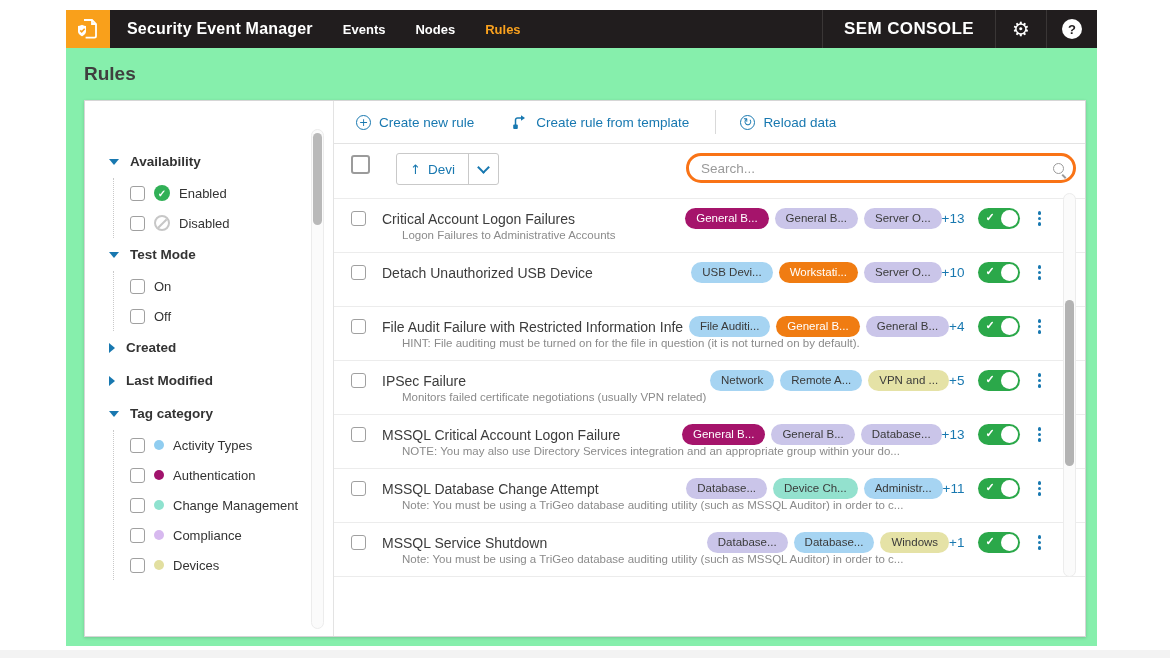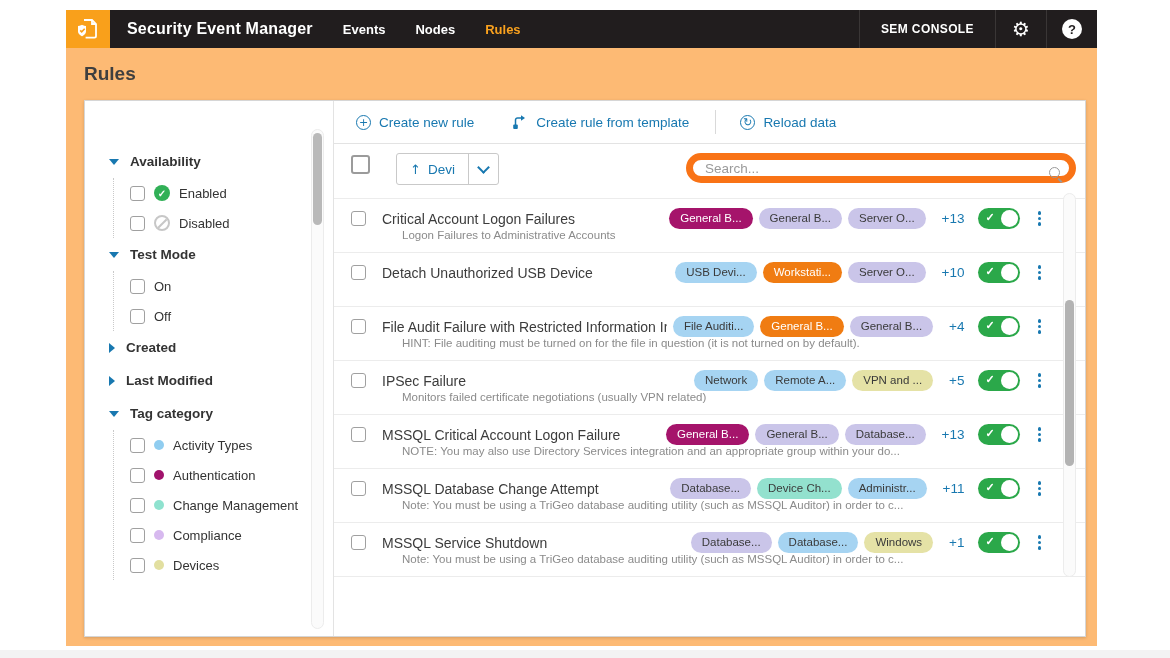--- a/index.html
+++ b/index.html
@@ -1,29 +1,29 @@
 <!DOCTYPE html>
 <html><head>
 <meta charset="utf-8">
 <style>
   html,body{margin:0;padding:0;}
   .stage{position:relative;width:1170px;height:658px;background:#ffffff;overflow:hidden;
          font-family:"Liberation Sans",sans-serif;-webkit-font-smoothing:antialiased;}
   
-  .app{position:absolute;left:66px;top:10px;width:1031px;height:636px;background:#fdba74;}
+  .app{position:absolute;left:66px;top:10px;width:1031px;height:636px;background:#86efac;}
   
   .topbar{position:absolute;left:0;top:0;width:100%;height:38px;background:#211d1e;display:flex;align-items:center;}
   .logo{width:44px;height:38px;background:#f9a01b;display:flex;align-items:center;justify-content:center;flex:none;}
   .appTitle{color:#fff;font-size:16px;font-weight:bold;margin-left:17px;letter-spacing:.2px;}
   .nav{display:flex;align-items:center;margin-left:30px;gap:30px;}
   .navItem{color:#fff;font-size:13px;font-weight:bold;cursor:pointer;}
   .navItem.active{color:#f9a11e;}
   .tb-right{margin-left:auto;display:flex;align-items:center;height:100%;}
   .tb-div{width:1px;height:100%;background:#3a3636;}
-  .console{color:#fff;font-size:12px;font-weight:bold;letter-spacing:.4px;padding:0 21px;}
+  .console{color:#fff;font-size:17px;font-weight:bold;letter-spacing:.4px;padding:0 21px;}
   .iconCell{width:50px;height:100%;display:flex;align-items:center;justify-content:center;}
   .gear{color:#fff;font-size:20px;font-family:"DejaVu Sans",sans-serif;line-height:1;}
   .qmark{width:20px;height:20px;border-radius:50%;background:#fff;color:#211d1e;font-size:13px;font-weight:bold;
          display:flex;align-items:center;justify-content:center;}
   
   .pageTitle{position:absolute;left:18px;top:53px;font-size:19px;font-weight:bold;color:#3f3f3f;}
   .card{position:absolute;left:18px;top:90px;width:1002px;height:537px;background:#fff;
         border:1px solid #d6d6d6;box-shadow:0 1px 3px rgba(0,0,0,.16);box-sizing:border-box;}
   
   .sidebar{position:absolute;left:0;top:0;width:248px;height:100%;}
@@ -60,33 +60,33 @@
              font-family:"DejaVu Sans",sans-serif;}
   .tb-sep{width:1px;height:24px;background:#d9d9d9;margin:0 24px 0 26px;}
   .mt36{margin-left:38px;}
   
   .ctl-cb{position:absolute;left:17px;top:54px;width:19px;height:19px;border:2px solid #9b9b9b;border-radius:3px;background:#fff;box-sizing:border-box;cursor:pointer;}
   .sortgrp{position:absolute;left:62px;top:52px;height:30px;border:1px solid #c9c9c9;border-radius:3px;display:flex;align-items:stretch;background:#fff;}
   .sortmain{display:flex;align-items:center;gap:7px;padding:0 13px;color:#1878b0;font-size:13.5px;cursor:pointer;}
   .sortarrow{font-size:13px;font-family:"DejaVu Sans",sans-serif;}
   .sortdd{width:29px;border-left:1px solid #c9c9c9;display:flex;align-items:center;justify-content:center;cursor:pointer;}
   .chev{width:7px;height:7px;border-right:2px solid #1878b0;border-bottom:2px solid #1878b0;transform:rotate(45deg);margin-top:-4px;}
-  .search{position:absolute;left:352px;top:52px;width:390px;height:30px;border:7px solid #f97316;border-radius:15px;box-sizing:border-box;background:#fff;}
+  .search{position:absolute;left:352px;top:52px;width:390px;height:30px;border:3px solid #f97316;border-radius:15px;box-sizing:border-box;background:#fff;}
   .search input{position:absolute;left:0;top:0;width:100%;height:100%;border:none;outline:none;background:transparent;
                 padding:0 34px 0 12px;font-size:13.5px;color:#444;font-family:"Liberation Sans",sans-serif;box-sizing:border-box;}
   .search input::placeholder{color:#9a9a9a;}
   .mag{position:absolute;right:9px;top:7px;width:11px;height:11px;border:1.5px solid #9a9a9a;border-radius:50%;box-sizing:border-box;}
   .mag::after{content:"";position:absolute;left:9px;top:10px;width:1.8px;height:5px;background:#9a9a9a;transform:rotate(-45deg);}
   
   .rows{position:absolute;left:0;top:97px;right:0;border-top:1px solid #ececec;}
   .rrow{height:54px;border-bottom:1px solid #ececec;position:relative;box-sizing:border-box;}
   .rline{display:flex;align-items:center;padding:9px 40px 0 17px;}
   .rtitle{font-size:14px;color:#3c3c3c;margin-left:16px;flex:1;min-width:0;white-space:nowrap;overflow:hidden;cursor:pointer;}
   .tag{height:21px;line-height:21px;border-radius:11px;padding:0 11px;font-size:11.5px;margin-left:6px;flex:none;cursor:pointer;white-space:nowrap;}
-  .more{color:#1878b0;font-size:13.5px;margin-left:16px;flex:none;cursor:pointer;}
+  .more{color:#1878b0;font-size:13.5px;margin-left:0;flex:none;cursor:pointer;}
   .toggle{position:relative;width:42px;height:21px;border-radius:11px;background:#2ba84a;margin-left:13px;flex:none;cursor:pointer;}
   .tg-check{position:absolute;left:8px;top:3px;color:#fff;font-size:11px;font-weight:bold;}
   .tg-knob{position:absolute;right:2px;top:2px;width:17px;height:17px;border-radius:50%;background:#fff;}
   .rkebab{margin-left:14px;flex:none;}
   .rdesc{position:absolute;left:68px;top:30px;right:44px;font-size:11.5px;color:#8b8b8b;white-space:nowrap;overflow:hidden;}
   .tbl-scroll{position:absolute;right:9px;top:92px;width:13px;height:384px;border-radius:7px;background:#fbfbfb;border:1px solid #ececec;box-sizing:border-box;}
   .tbl-thumb{position:absolute;left:1px;top:106px;width:9px;height:166px;border-radius:5px;background:#b3b3b3;}
   .bottom-strip{position:absolute;left:0;top:650px;width:100%;height:8px;background:#f3f3f3;}
 </style>
 </head>

